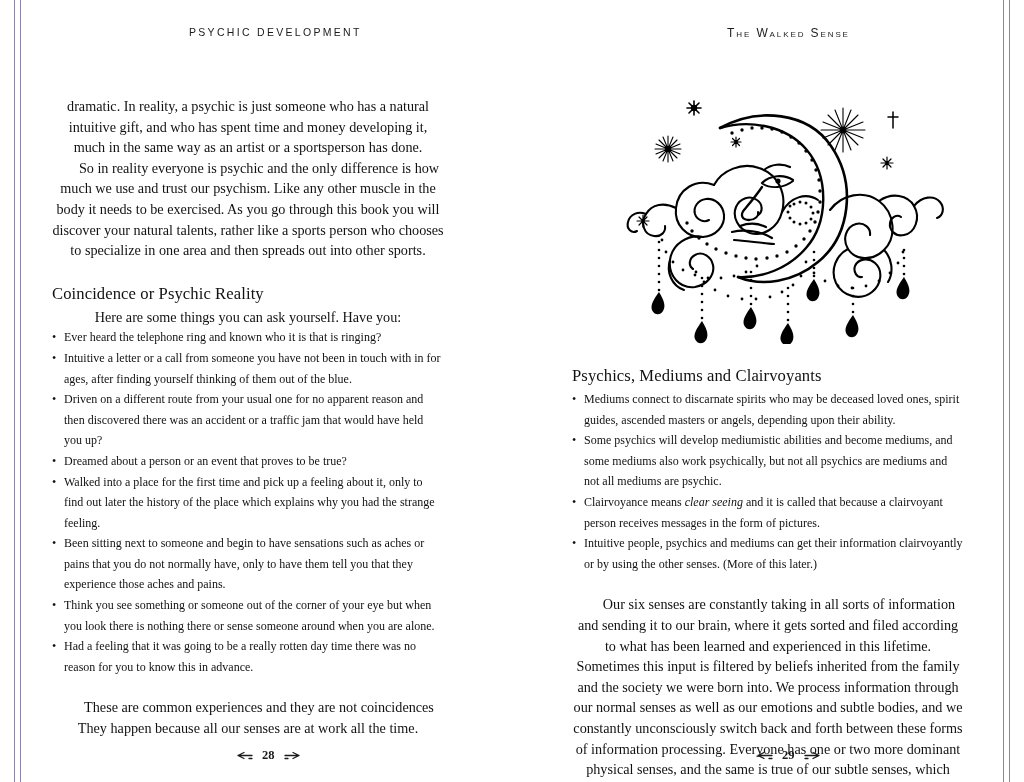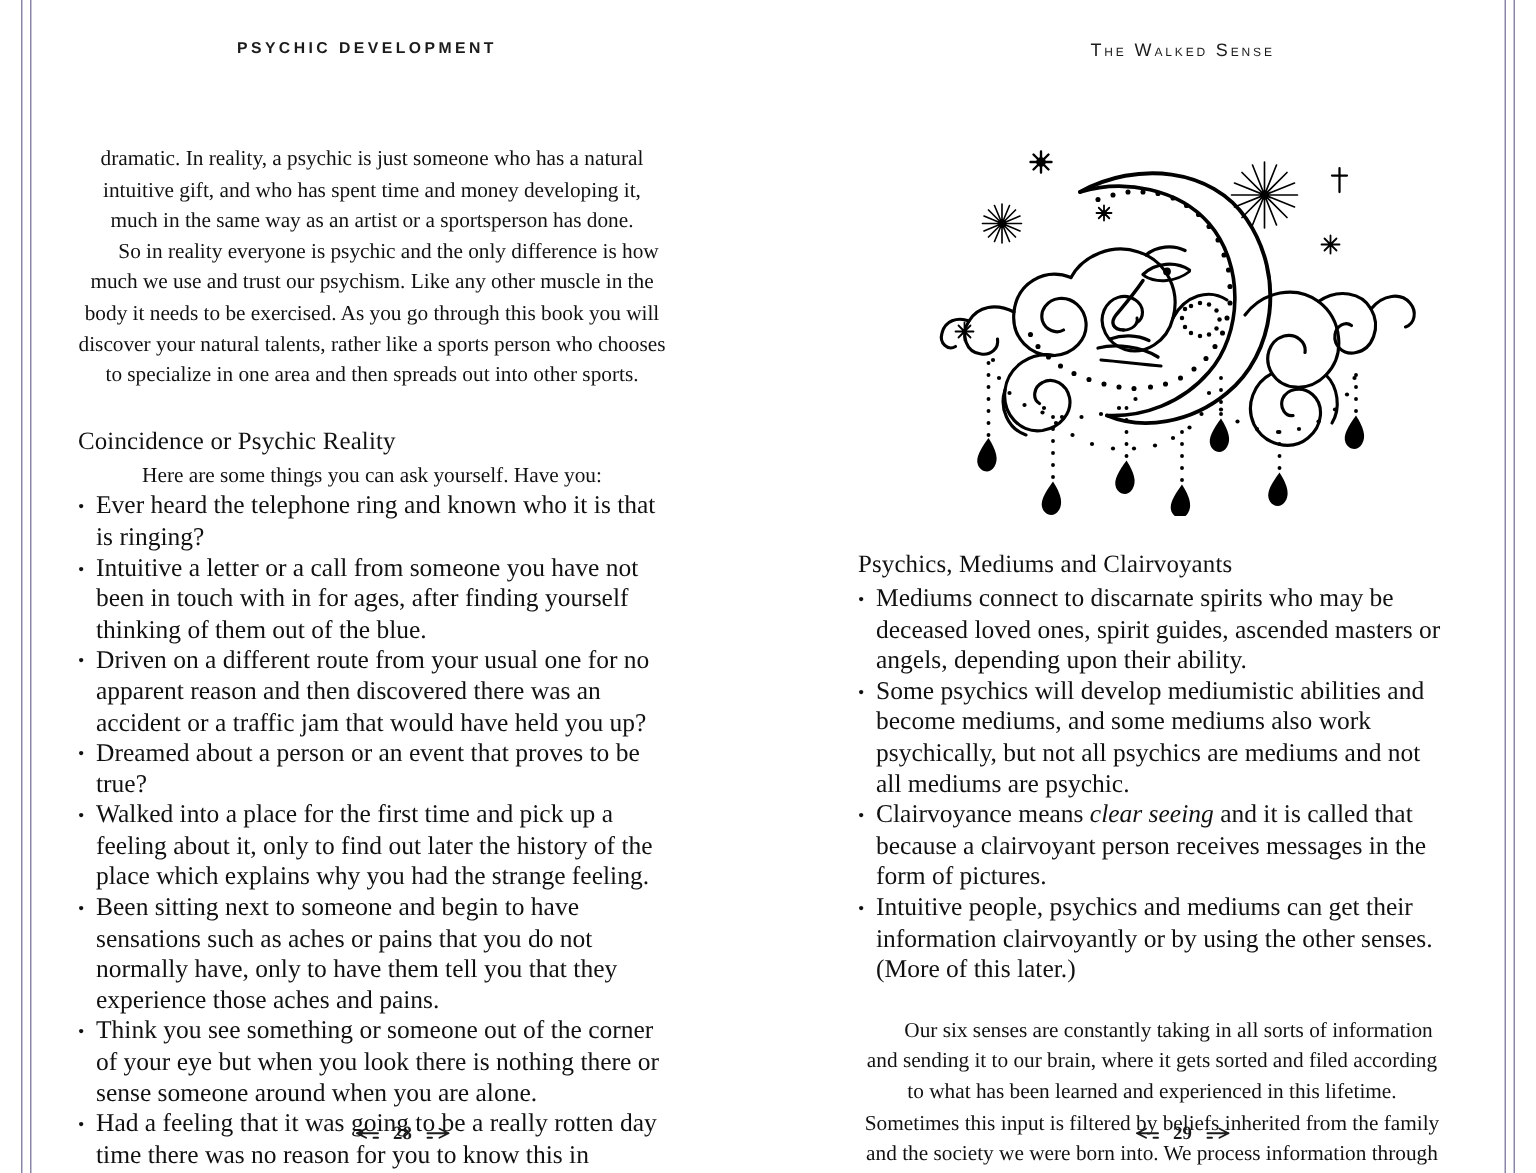--- a/index.html
+++ b/index.html
@@ -32,21 +32,21 @@
   
   .running-head {
     position: absolute;
     top: 26px;
     font-family: "Liberation Sans", "DejaVu Sans", sans-serif;
     font-size: 10.5px;
     color: #1b1b1b;
     letter-spacing: 2.3px;
     white-space: nowrap;
   }
-  .running-head.verso { left: 158px; font-weight: 700; }
+  .running-head.verso { left: 189px; font-weight: 400; }
   .running-head.recto {
     left: 727px;
     font-variant: small-caps;
     font-size: 12px;
     letter-spacing: 1.9px;
   }
 
   
   .page-col {
     position: absolute;
@@ -75,21 +75,21 @@
   h2.section-head.tight { margin-top: 0; }
 
   ul.bullets {
     list-style: none;
     margin: 0;
     padding: 0;
   }
   ul.bullets li {
     position: relative;
     padding-left: 12px;
-    font-size: 17px;
+    font-size: 12px;
     line-height: 20.6px;
     margin: 0;
   }
   ul.bullets li::before {
     content: "\2022";
     position: absolute;
     left: 0;
     top: 0;
     font-size: 12px;
   }

